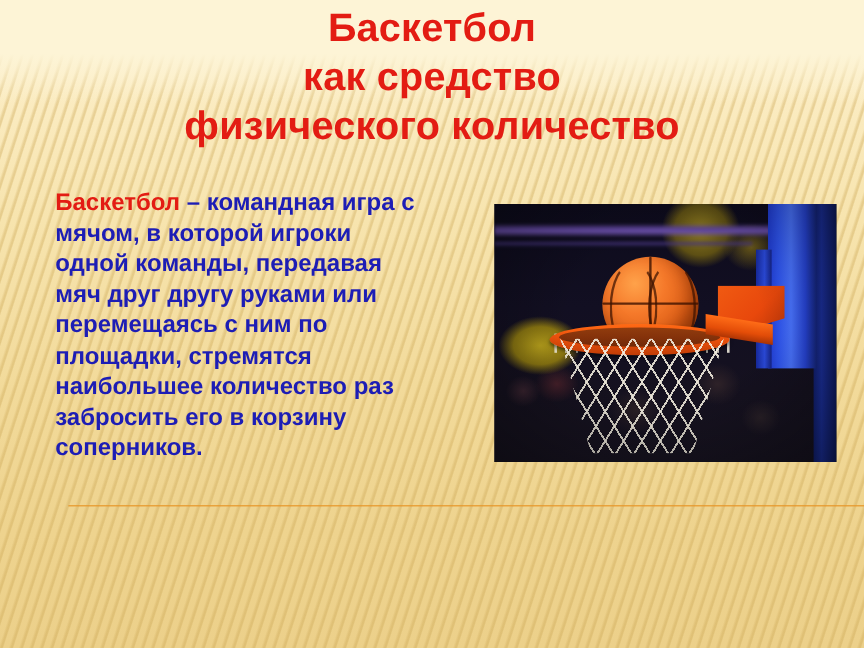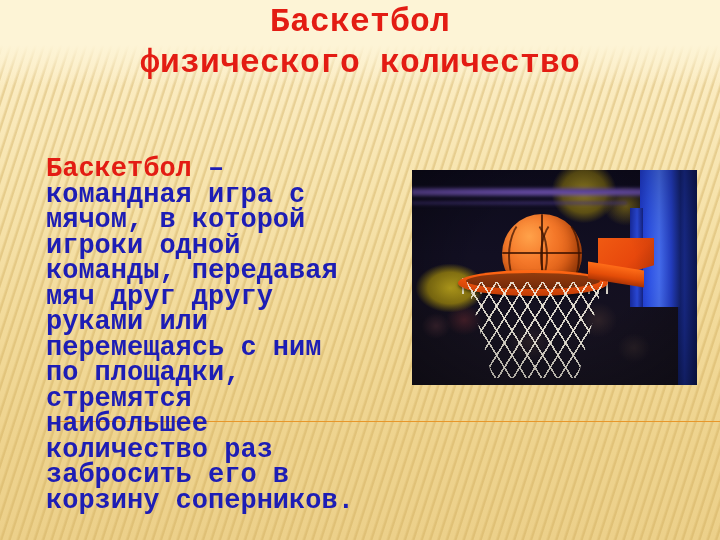--- a/index.html
+++ b/index.html
@@ -6,21 +6,21 @@
   html, body {
     margin: 0;
     padding: 0;
     background: #ffffff;
   }
   #slide {
     position: relative;
     width: 720px;
     height: 540px;
     overflow: hidden;
-    font-family: Liberation Mono, monospace;
+    font-family: Liberation Sans, sans-serif;
     background-color: #f6e7b4;
     background-image:
       repeating-linear-gradient(
         -72deg,
         rgba(214,178,96,0.00) 0px,
         rgba(214,178,96,0.00) 2px,
         rgba(203,166,84,0.38) 3px,
         rgba(203,166,84,0.38) 4px,
         rgba(214,178,96,0.00) 6px,
         rgba(214,178,96,0.00) 8px
@@ -68,21 +68,21 @@
   
   .body-block {
     position: absolute;
     left: 46px;
     top: 157px;
     width: 310px;
     z-index: 5;
   }
   .body-para {
     margin: 0;
-    font-size: 27px;
+    font-size: 20px;
     line-height: 25.5px;
     font-weight: bold;
     color: #1d1db5;
     text-align: left;
   }
   .lead-word {
     color: #e31c13;
   }
 
   
@@ -227,20 +227,21 @@
     background: radial-gradient(ellipse at 50% 45%, rgba(0,0,0,0) 40%, rgba(0,0,0,0.40) 100%);
   }
 </style>
 </head>
 <body>
 
 <div id="slide">
 
   <div class="title-block">
     <span class="title-line">Баскетбол</span>
+    <span class="title-line">как средство</span>
     <span class="title-line">физического количество</span>
   </div>
 
   <div class="body-block">
     <p class="body-para"><span class="lead-word">Баскетбол</span><span> – командная игра с мячом, в которой игроки одной команды, передавая мяч друг другу руками или перемещаясь с ним по площадки, стремятся наибольшее количество раз забросить его в корзину соперников.</span></p>
   </div>
 
   <div class="separator"></div>
 
   <div class="photo">

